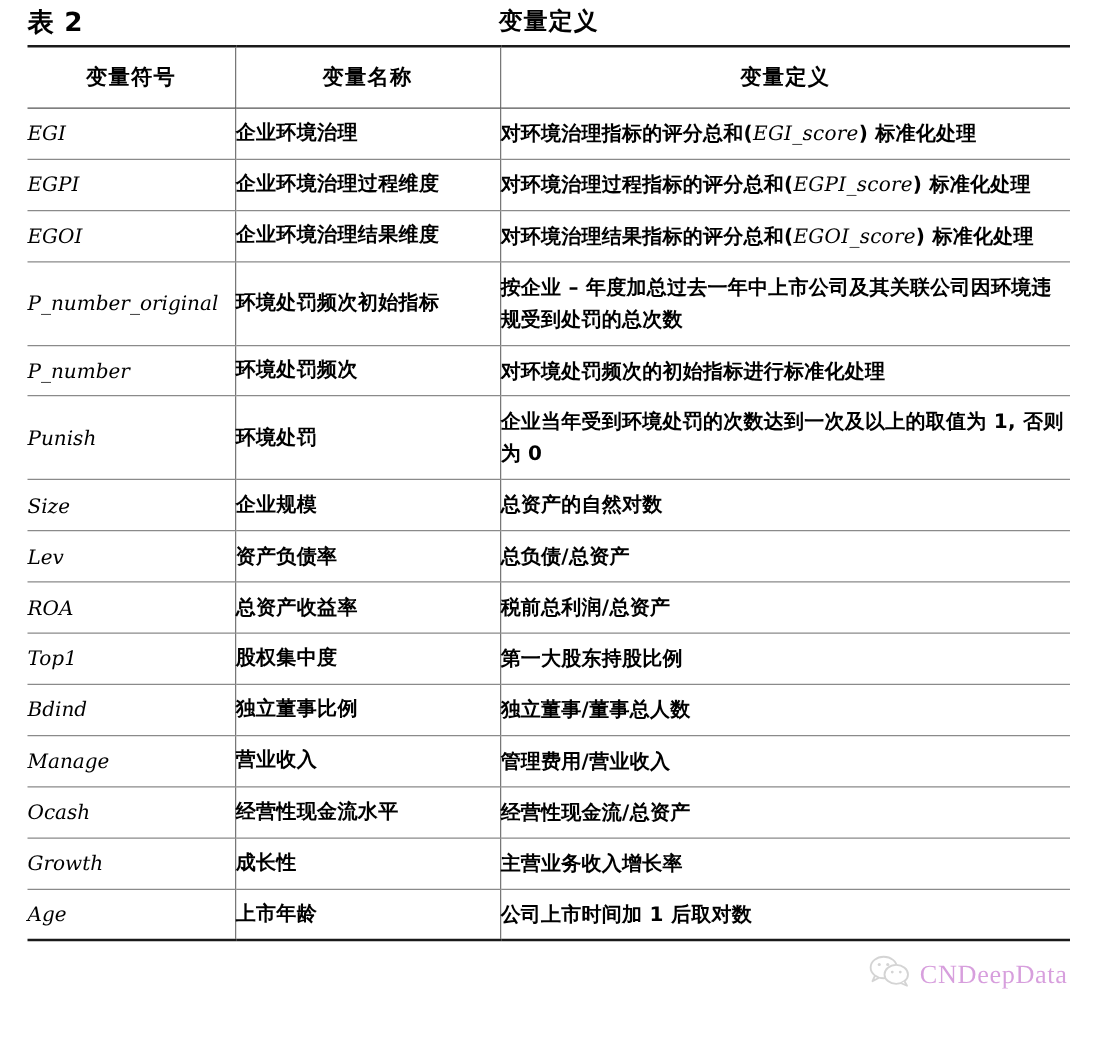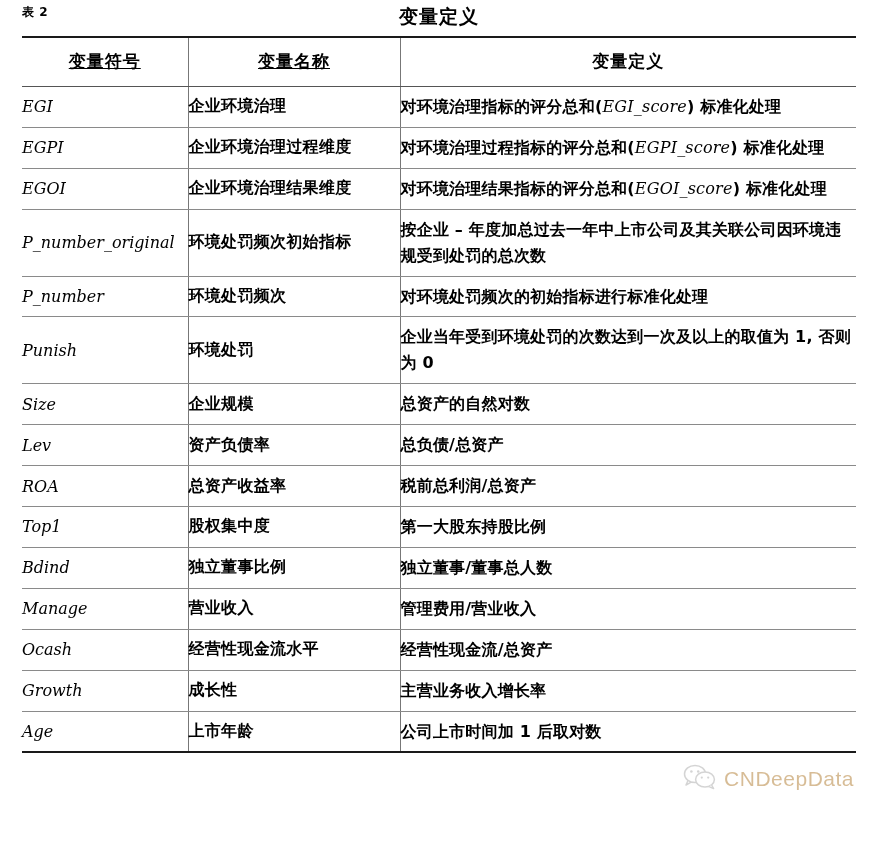--- a/index.html
+++ b/index.html
@@ -26,21 +26,21 @@
   
   .caption-row {
     position: relative;
     height: 36px;
     padding: 0 22px;
   }
   .caption-label {
     position: absolute;
     left: 22px;
     top: 4px;
-    font-size: 12px;
+    font-size: 21px;
     font-weight: bold;
     font-family: "DejaVu Sans", "Liberation Sans", sans-serif;
     letter-spacing: 0.5px;
   }
   .caption-title {
     position: absolute;
     left: 0;
     right: 0;
     top: 4px;
     text-align: center;
@@ -69,21 +69,21 @@
     border-top: 2.5px solid #1a1a1a;
     border-bottom: 1.4px solid #555;
     padding: 12px 0 13px 0;
     font-size: 17px;
     font-weight: bold;
     font-family: "DejaVu Sans", "Liberation Sans", sans-serif;
     text-align: center;
     letter-spacing: 1px;
     vertical-align: middle;
   }
-  table.vartable thead th.vsep { border-right: 1.1px solid #777; text-decoration: underline; }
+  table.vartable thead th.vsep { border-right: 1.1px solid #777; }
 
   table.vartable tbody td {
     border-bottom: 1.1px solid #8a8a8a;
     vertical-align: middle;
     font-size: 16px;
     padding: 7px 0;
   }
   table.vartable tbody tr:last-child td {
     border-bottom: 2.5px solid #1a1a1a;
   }
@@ -123,24 +123,24 @@
     position: absolute;
     right: 24px;
     bottom: 48px;
     display: flex;
     align-items: center;
     gap: 7px;
     opacity: 0.42;
     pointer-events: none;
   }
   .watermark .wm-text {
-    font-family: Liberation Sans, sans-serif;
+    font-family: Liberation Serif, serif;
     font-size: 21px;
     letter-spacing: 0.5px;
-    color: #a16207;
+    color: #a21caf;
     text-shadow: 0.6px 0.6px 0 #ffffff;
   }
 </style>
 </head>
 <body>
 
 <div class="page">
 
   <div class="caption-row">
     <div class="caption-label">表 2</div>

